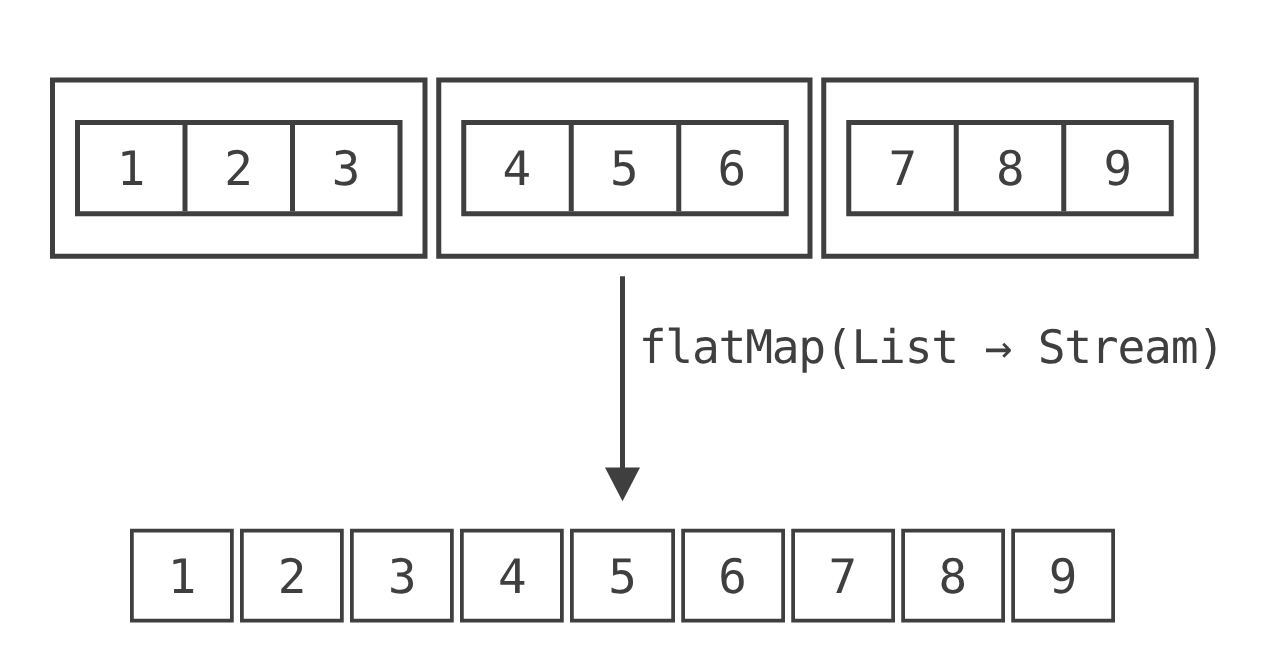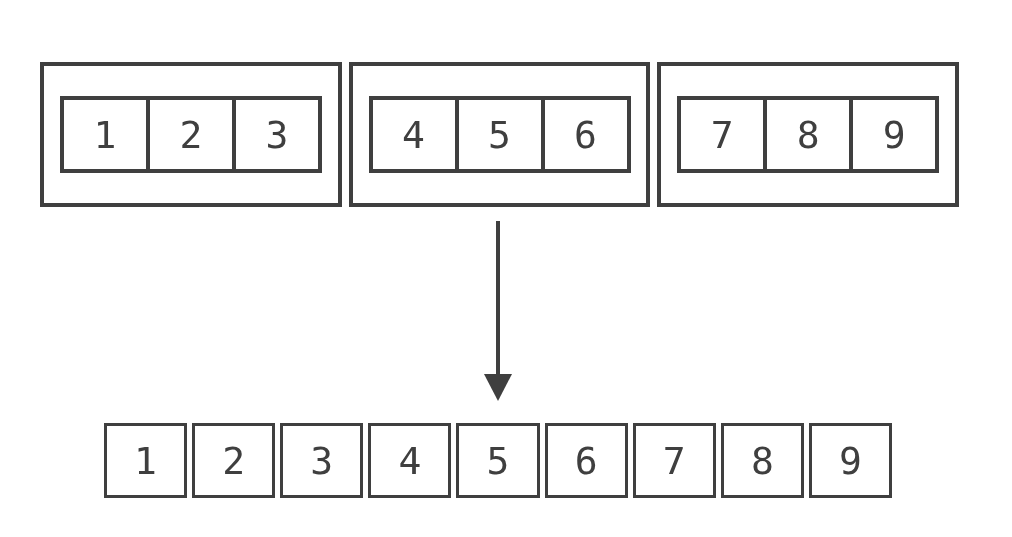--- a/index.html
+++ b/index.html
@@ -127,20 +127,21 @@
           <div class="inner-cell">7</div>
           <div class="inner-cell">8</div>
           <div class="inner-cell">9</div>
         </div>
       </div>
     </div>
 
   <div class="arrow-shaft"></div>
   <div class="arrow-head"></div>
 
+  <div class="op-label">flatMap(List → Stream)</div>
 
   <div class="result-row" id="result-row">
       <div class="result-cell">1</div>
       <div class="result-cell">2</div>
       <div class="result-cell">3</div>
       <div class="result-cell">4</div>
       <div class="result-cell">5</div>
       <div class="result-cell">6</div>
       <div class="result-cell">7</div>
       <div class="result-cell">8</div>

